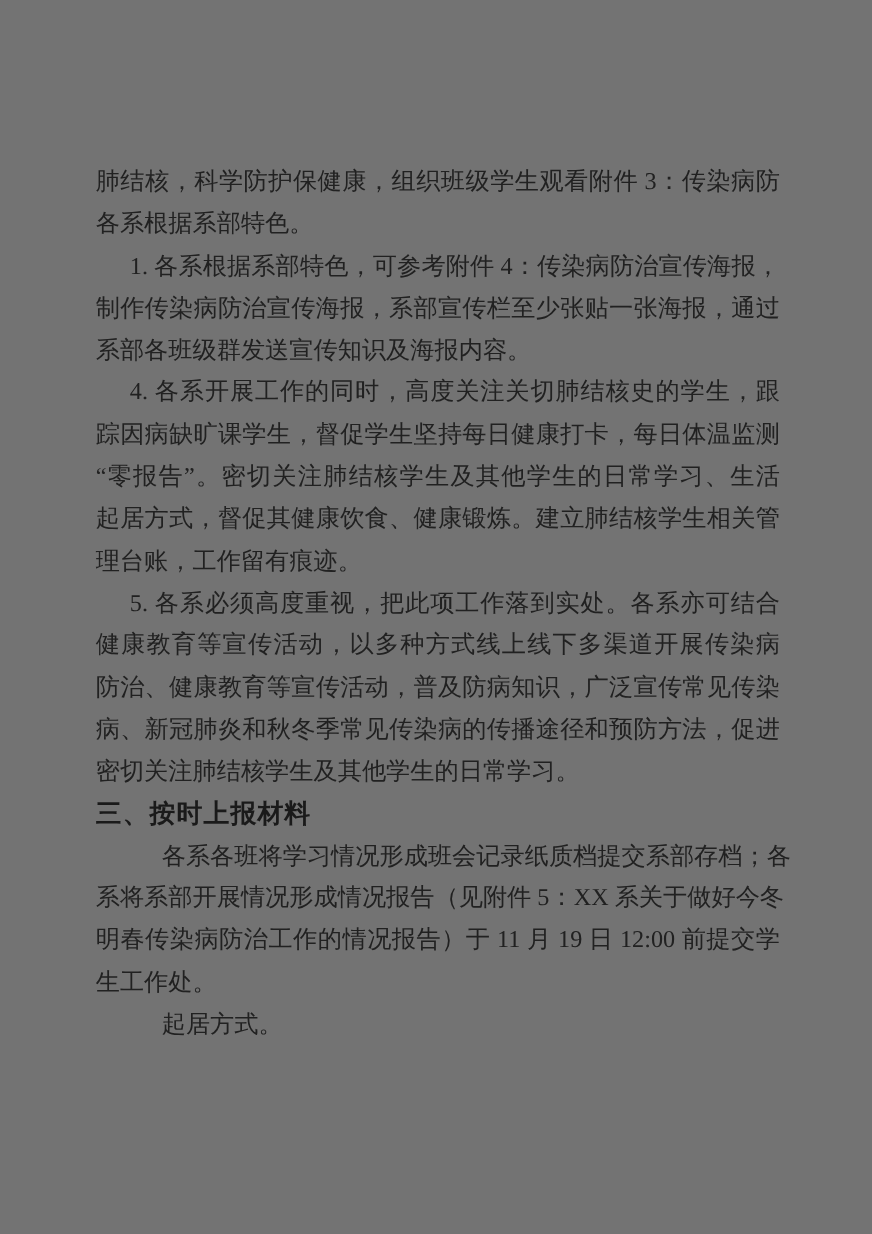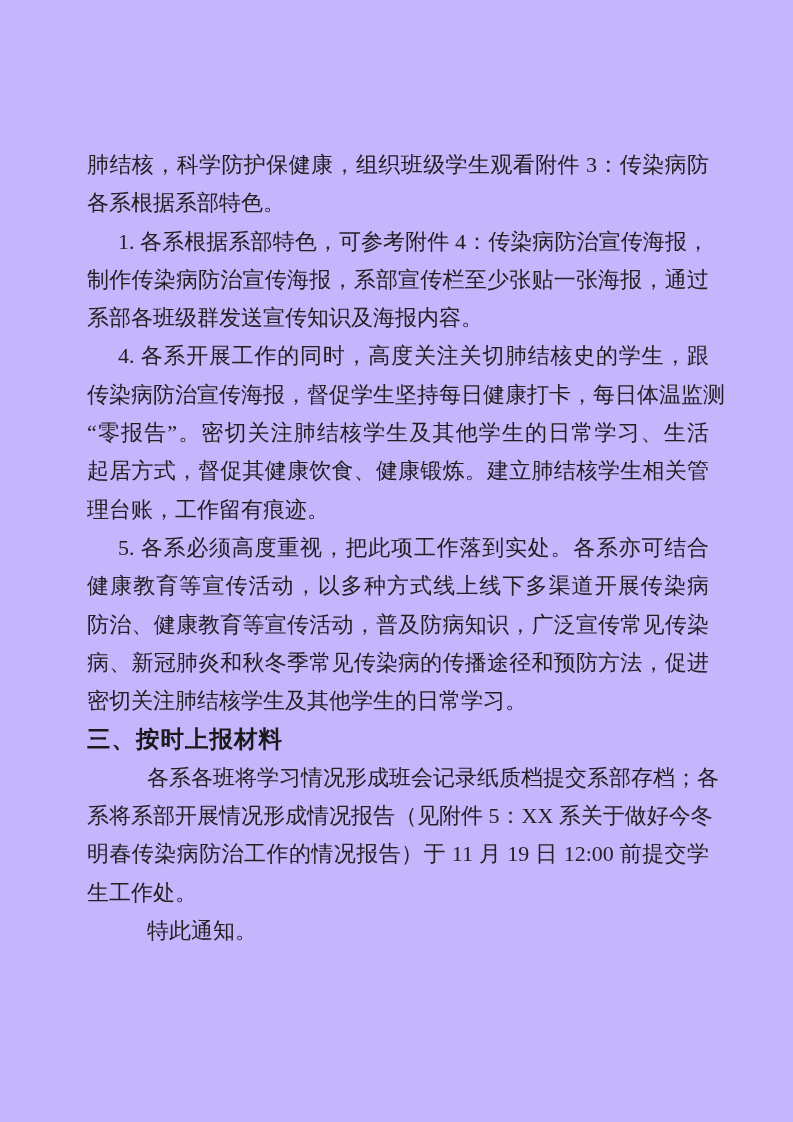--- a/index.html
+++ b/index.html
@@ -4,21 +4,21 @@
 <style>
   html, body {
     margin: 0;
     padding: 0;
     background: #ffffff;
   }
   .page {
     position: relative;
     width: 793px;
     height: 1122px;
-    background: #c4b5fd;
+    background: #737373;
     overflow: hidden;
     font-family: "Liberation Serif", "DejaVu Serif", serif;
   }
   .content {
     position: absolute;
     left: 87px;
     top: 146px;
     width: 622px;
     color: #212121;
   }
@@ -59,34 +59,34 @@
   <div class="content">
 
     <div class="ln">肺结核，科学防护保健康，组织班级学生观看附件 3：传染病防</div>
     <div class="ln e">各系根据系部特色。</div>
 
     <div class="ln i31">1. 各系根据系部特色，可参考附件 4：传染病防治宣传海报，</div>
     <div class="ln">制作传染病防治宣传海报，系部宣传栏至少张贴一张海报，通过</div>
     <div class="ln e">系部各班级群发送宣传知识及海报内容。</div>
 
     <div class="ln i31">4. 各系开展工作的同时，高度关注关切肺结核史的学生，跟</div>
-    <div class="ln">传染病防治宣传海报，督促学生坚持每日健康打卡，每日体温监测</div>
+    <div class="ln">踪因病缺旷课学生，督促学生坚持每日健康打卡，每日体温监测</div>
     <div class="ln">“零报告”。密切关注肺结核学生及其他学生的日常学习、生活</div>
     <div class="ln">起居方式，督促其健康饮食、健康锻炼。建立肺结核学生相关管</div>
     <div class="ln e">理台账，工作留有痕迹。</div>
 
     <div class="ln i31">5. 各系必须高度重视，把此项工作落到实处。各系亦可结合</div>
     <div class="ln">健康教育等宣传活动，以多种方式线上线下多渠道开展传染病</div>
     <div class="ln">防治、健康教育等宣传活动，普及防病知识，广泛宣传常见传染</div>
     <div class="ln">病、新冠肺炎和秋冬季常见传染病的传播途径和预防方法，促进</div>
     <div class="ln e">密切关注肺结核学生及其他学生的日常学习。</div>
 
     <div class="ln heading">三、按时上报材料</div>
 
     <div class="ln i60">各系各班将学习情况形成班会记录纸质档提交系部存档；各</div>
     <div class="ln">系将系部开展情况形成情况报告（见附件 5：XX 系关于做好今冬</div>
     <div class="ln">明春传染病防治工作的情况报告）于 11 月 19 日 12:00 前提交学</div>
     <div class="ln e">生工作处。</div>
 
-    <div class="ln e i60">特此通知。</div>
+    <div class="ln e i60">起居方式。</div>
 
   </div>
 </div>
 
 </body></html>

